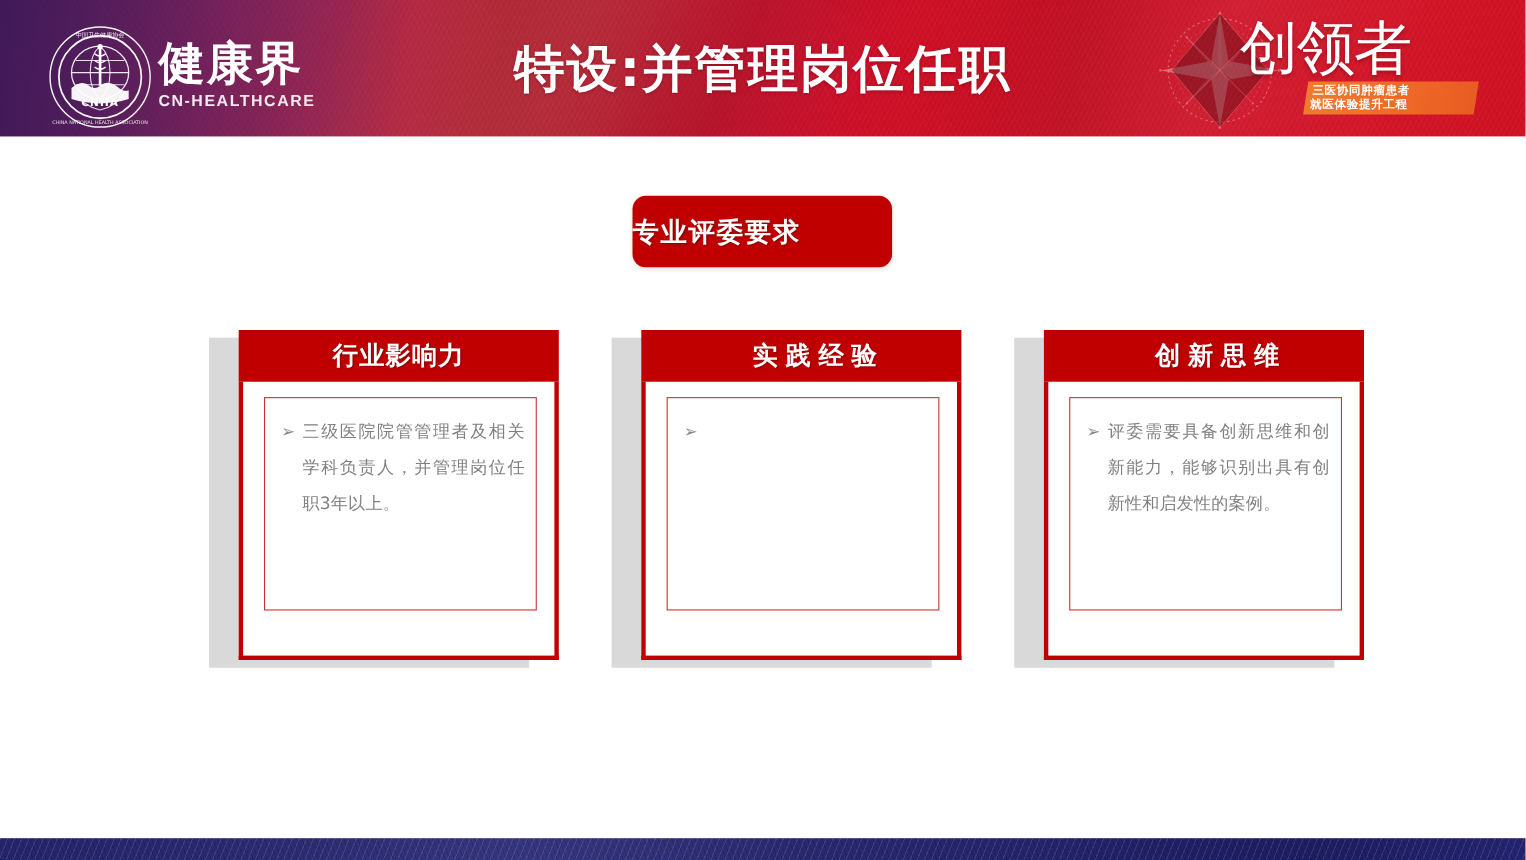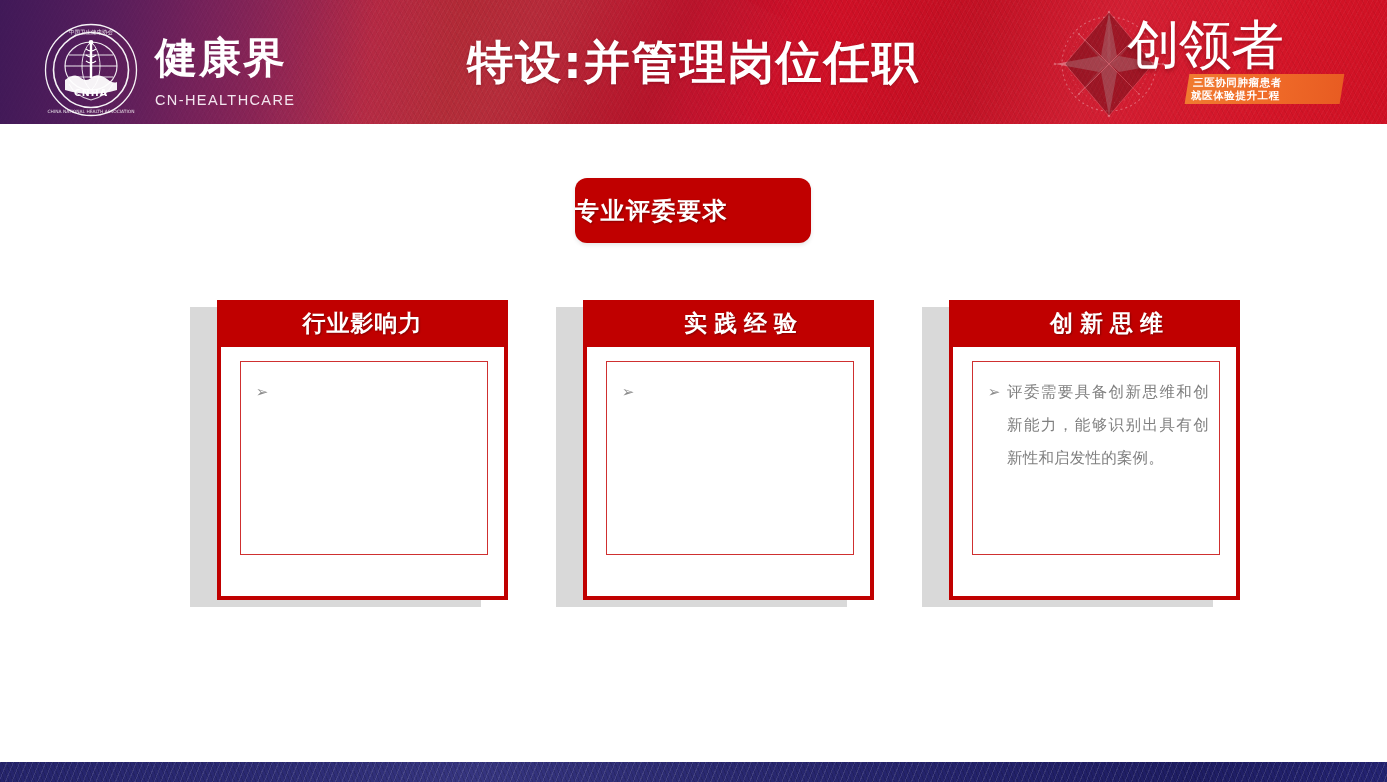--- a/index.html
+++ b/index.html
@@ -77,33 +77,33 @@
 
   
   .emblem-wrap {
     position: absolute; left: 43px; top: 22px;
     width: 96px; height: 96px;
   }
   .emblem-wrap svg { display: block; }
 
   
   .brand-block {
-    position: absolute; left: 155px; top: 35px;
+    position: absolute; left: 144px; top: 35px;
     width: 200px;
   }
   .brand-cn {
     font-size: 42px; line-height: 46px;
     font-weight: 700; color: #ffffff;
     letter-spacing: 2px;
     font-family: "DejaVu Sans", sans-serif;
   }
   .brand-en {
     font-size: 14.5px; line-height: 18px;
     color: #f3e6ef; letter-spacing: 1.4px;
-    font-weight: 400; margin-top: 10px;
+    font-weight: 700; margin-top: 2px;
   }
 
   
   .banner-title {
     position: absolute; left: 0; top: 30px;
     width: 1387px;
     text-align: center;
     font-size: 46px; line-height: 64px;
     font-weight: 700; color: #ffffff;
     letter-spacing: 2px;
@@ -359,20 +359,21 @@
 
     <div class="card card-1">
       <div class="card-shadow"></div>
       <div class="card-head">
         <span class="card-head-title sp-tight">行业影响力</span>
       </div>
       <div class="card-body">
         <div class="inner-box ib-h1">
           <div class="bullet-row">
             <span class="bullet-glyph">➢</span>
+            <span class="bullet-text">三级医院院管管理者及相关学科负责人，并管理岗位任职3年以上。</span>
           </div>
         </div>
       </div>
     </div>
 
     <div class="card card-2">
       <div class="card-shadow"></div>
       <div class="card-head">
         <span class="card-head-title sp-wide">实践经验</span>
       </div>

